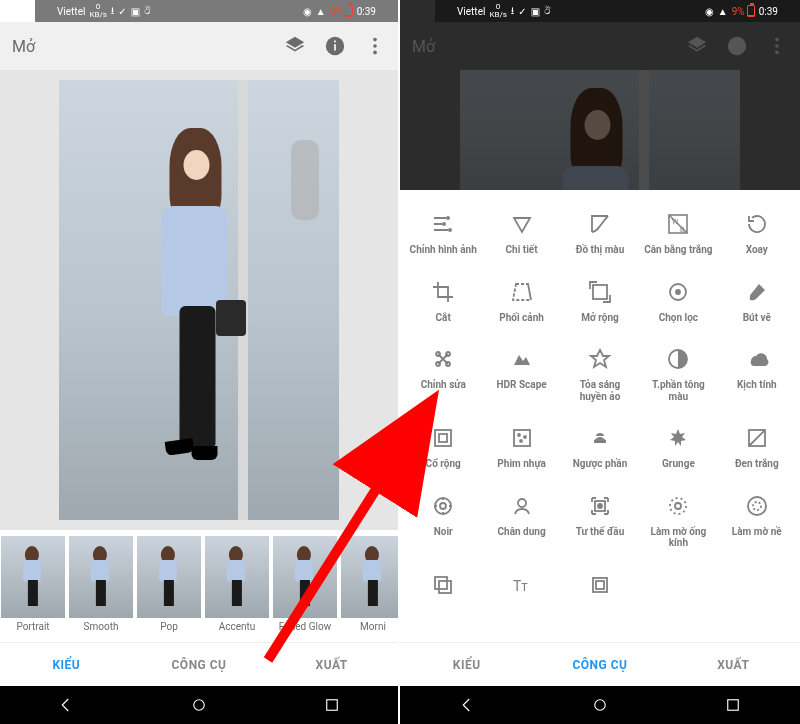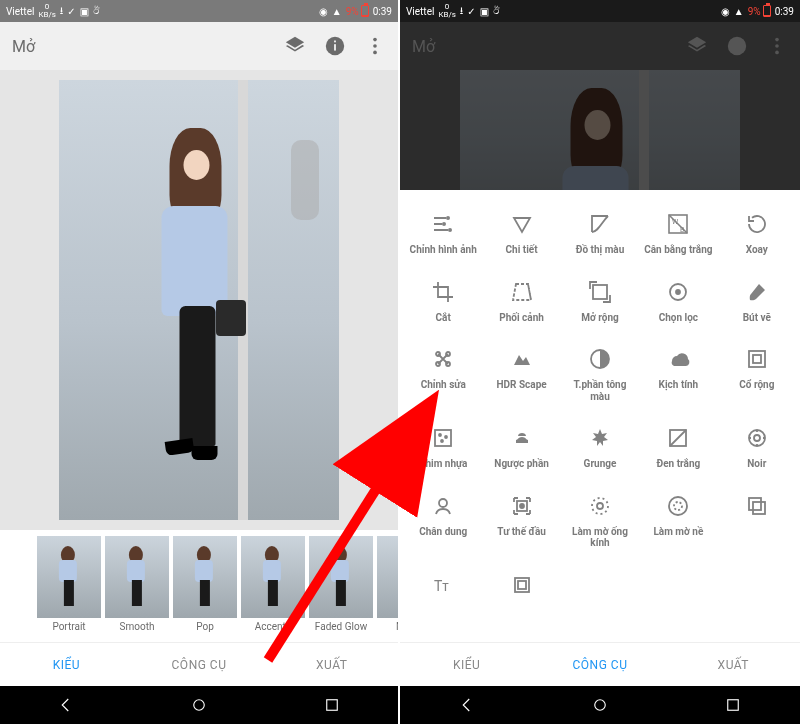--- a/index.html
+++ b/index.html
@@ -27,22 +27,23 @@
   .screen:first-child { border-right: 2px solid #fff; }
 
   
   .statusbar {
     height: 22px;
     background: #7a7a7a;
     color: #fff;
     font-size: 10px;
     display: flex;
     align-items: center;
-    padding: 0 6px;
+    padding: 0 22px;
     justify-content: space-between;
+    margin-left: 35px;
   }
   .statusbar.dark { background: #1a1a1a; }
   .status-left, .status-right { display: flex; align-items: center; gap: 4px; }
   .kbs { font-size: 8px; line-height: 1; text-align:center; }
   .battery { color: #f44336; font-size: 10px; display:flex; align-items:center; gap:2px;}
   .battery-icon { width:8px; height:12px; border:1px solid #f44336; border-radius:1px; position:relative;}
   .battery-icon::before{content:"";position:absolute;top:-3px;left:2px;width:4px;height:2px;background:#f44336;}
   .battery-icon::after{content:"";position:absolute;bottom:0;left:0;width:100%;height:15%;background:#f44336;}
 
   
@@ -100,21 +101,20 @@
   .bg-person{position:absolute;top:60px;right:20px;width:28px;height:80px;background:#aaa;border-radius:10px;opacity:.5;}
 
   
   .filter-strip {
     height: 112px;
     background: #fff;
     display: flex;
     overflow: hidden;
     padding: 6px 0 0 0;
     gap: 2px;
-    margin-left: 36px;
   }
   .filter-item {
     flex: 0 0 66px;
     display: flex;
     flex-direction: column;
     align-items: center;
     font-size: 10px;
     color: #6b6b6b;
   }
   .filter-thumb {
@@ -134,21 +134,21 @@
     background: #fff;
     display: flex;
     border-top: 1px solid #eee;
   }
   .nav-btn {
     flex: 1;
     display: flex;
     align-items: center;
     justify-content: center;
     font-size: 12px;
-    font-weight: 400;
+    font-weight: 700;
     color: #888;
     letter-spacing: 0.5px;
   }
   .nav-btn.active { color: #2196f3; }
 
   
   .softkeys {
     height: 38px;
     background: #000;
     display: flex;
@@ -524,20 +524,28 @@
           <div class="tool-item">
             <div class="tool-icon">
               <svg viewBox="0 0 24 24">
                 <path d="M4 18l5-10 4 6 3-4 4 8H4z"></path>
               </svg>
             </div>
             <div class="tool-label">HDR Scape</div>
           </div>
           <div class="tool-item">
             <div class="tool-icon">
+              <svg class="stroke" viewBox="0 0 24 24">
+                <path d="M12 3l3 6h6l-5 4 2 7-6-4-6 4 2-7-5-4h6l3-6z"></path>
+              </svg>
+            </div>
+            <div class="tool-label">Tỏa sáng huyền ảo</div>
+          </div>
+          <div class="tool-item">
+            <div class="tool-icon">
               <svg viewBox="0 0 24 24">
                 <circle cx="12" cy="12" r="9" fill="none" stroke="#828282" stroke-width="1.8"></circle>
                 <path d="M12 3a9 9 0 0 1 0 18V3z"></path>
               </svg>
             </div>
             <div class="tool-label">T.phần tông màu</div>
           </div>
           <div class="tool-item">
             <div class="tool-icon">
               <svg viewBox="0 0 24 24">

